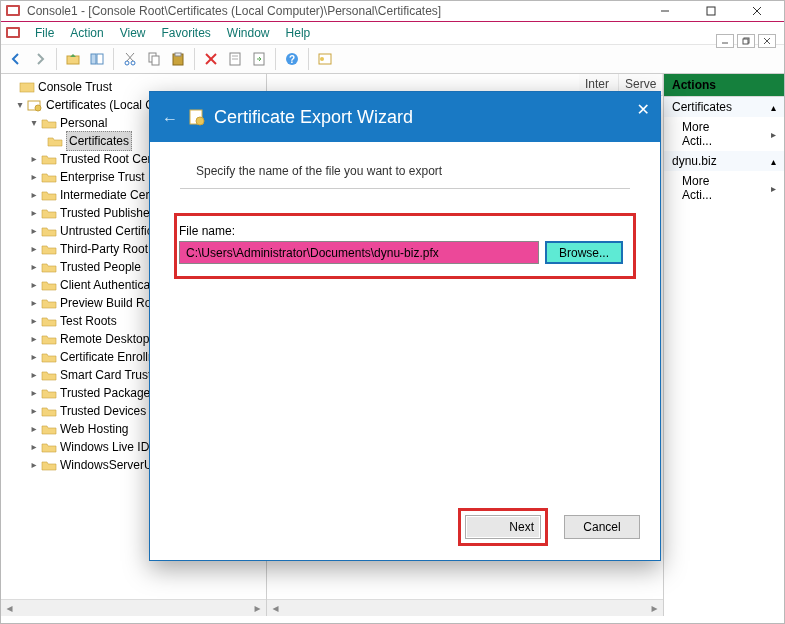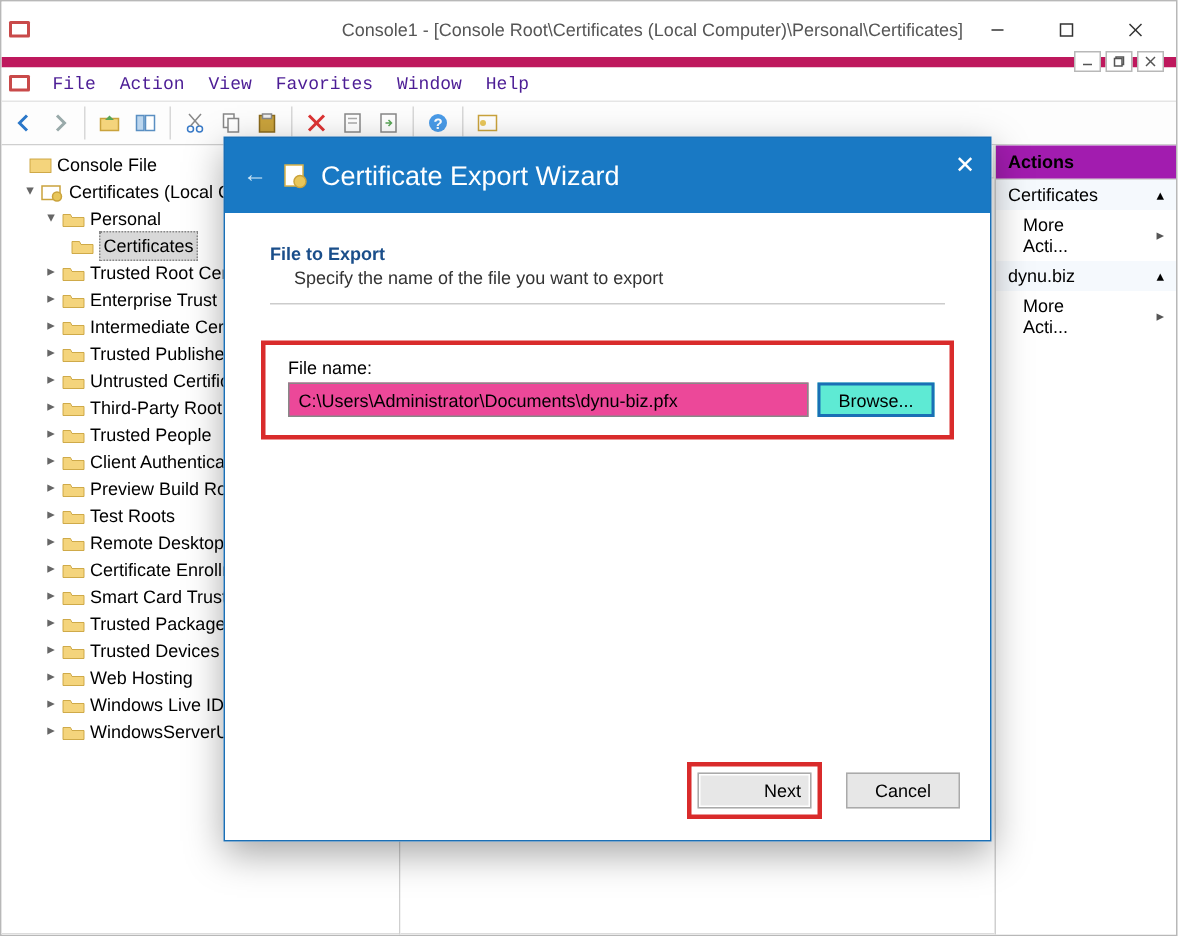--- a/index.html
+++ b/index.html
@@ -1,43 +1,43 @@
 <!DOCTYPE html>
 <html><head>
 <meta charset="utf-8">
 <style>
   * { box-sizing: border-box; font-family: "Segoe UI", Tahoma, sans-serif; }
   html, body { margin:0; padding:0; }
   body { width:785px; height:624px; background:#fff; overflow:hidden; position:relative; font-size:12px; color:#000; border:1px solid #b8b8b8;}
   
-  .titlebar { height:44px; background:#fff; display:flex; align-items:center; padding:0 4px; border-bottom:7px solid #be185d;text-align:right;}
+  .titlebar { height:21px; background:#fff; display:flex; align-items:center; padding:0 4px; border-bottom:1px solid #be185d;}
   .titlebar .ico { width:16px; height:16px; margin-right:6px; display:inline-flex; align-items:center; justify-content:center;}
   .titlebar .title { flex:1; color:#555; font-size:12px;}
   .sysbtns { display:flex; }
   .sysbtn { width:46px; height:28px; display:flex; align-items:center; justify-content:center; color:#555;}
   .sysbtn svg { width:10px; height:10px; }
   
   .mdibtns { position:absolute; right:8px; top:33px; display:flex; gap:3px;}
   .mdibtn { width:18px; height:14px; border:1px solid #b8b8b8; display:flex; align-items:center; justify-content:center; background:#fff;}
   .mdibtn svg { width:8px; height:8px;}
   
   .menubar { height:22px; display:flex; align-items:center; padding:0 4px; background:#fff; }
   .menubar .mico { width:16px; height:16px; margin-right:6px;}
-  .menubar .mitem { padding:3px 8px; color:#4c1d95;font-family:Liberation Mono, monospace;}
+  .menubar .mitem { padding:3px 8px; color:#0f766e;}
   
   .toolbar { height:30px; border-top:1px solid #e5e5e5; border-bottom:1px solid #cfcfcf; background:#fdfdfd; display:flex; align-items:center; padding:0 4px; gap:2px;}
   .tbtn { width:22px; height:22px; display:flex; align-items:center; justify-content:center; border:1px solid transparent; }
   .tbtn svg { width:16px; height:16px; }
   .tsep { width:1px; height:22px; background:#d8d8d8; margin:0 3px;}
   
   .main { display:flex; height:calc(100% - 28px - 22px - 30px); position:relative;}
   .treepane { width:266px; border-right:1px solid #cfcfcf; overflow:hidden; position:relative; background:#fff;}
   .listpane { flex:1; border-right:1px solid #cfcfcf; background:#fff; position:relative;}
   .actionspane { width:120px; background:#fff; display:flex; flex-direction:column;}
-  .actionspane .ahdr { background:#a21caf; padding:4px 8px; font-weight:600; border-bottom:1px solid #d8d8d8;}
+  .actionspane .ahdr { background:#15803d; padding:4px 8px; font-weight:600; border-bottom:1px solid #d8d8d8;}
   .actionspane .agrp { padding:3px 8px; display:flex; justify-content:space-between; align-items:center; background:#f5f9fd;}
   .actionspane .agrp .arr { font-size:10px;}
   .actionspane .alink { padding:3px 8px 3px 18px; display:flex; justify-content:space-between; align-items:center;gap:32px;}
   .actionspane .alink .arr { font-size:10px; color:#555;}
   
   .tree { padding:4px 2px; font-size:12px; line-height:18px; white-space:nowrap;}
   .tree .node { display:flex; align-items:center; height:18px;}
   .tree .twisty { width:14px; text-align:center; color:#666; font-size:10px;}
   .tree .nolabel { width:14px;}
   .tree .fico { width:16px; height:14px; margin-right:3px; display:inline-flex; align-items:center; justify-content:center;}
@@ -53,21 +53,21 @@
   .wizard { position:absolute; left:148px; top:90px; width:512px; height:470px; background:#fff; box-shadow:0 8px 24px rgba(0,0,0,.35); border:1px solid #1a6fb5; z-index:50;}
   .wiz-titlebar { height:50px; background:#1979c4; color:#fff; display:flex; align-items:center; padding:0 12px; position:relative;}
   .wiz-titlebar .back { color:#cde6f6; font-size:16px; margin-right:10px;}
   .wiz-titlebar .wico { width:18px; height:18px; margin-right:8px; display:inline-flex; align-items:center; justify-content:center;}
   .wiz-titlebar .wtitle { font-size:18px;text-align:center; }
   .wiz-titlebar .close { position:absolute; right:10px; top:8px; color:#fff; font-size:16px;}
   .wiz-body { padding:20px 30px 0 30px; }
   .wiz-h { font-weight:600; color:#1a4e8a; font-size:12px;}
   .wiz-sub { font-size:12px; color:#333; padding:2px 0 10px 16px;}
   .wiz-rule { border:none; border-top:1px solid #ccc; margin:0 0 24px 0;}
-  .fieldbox { border:3px solid #d92b2b; padding:8px 10px 12px 15px; margin:0 -6px;}
+  .fieldbox { border:3px solid #d92b2b; padding:8px 10px 12px 2px; margin:0 -6px;}
   .fieldlabel { font-size:12px; margin-bottom:3px; display:block;}
   .fieldrow { display:flex; gap:6px; align-items:center;}
   .fieldrow input[type=text] { flex:1; height:23px; border:1px solid #888; padding:2px 6px; font-size:12px; background:#ec4899;}
   .browsebtn { height:23px; width:78px; border:2px solid #1a6fb5; background:#5eead4; font-size:12px;}
   .wiz-footer { position:absolute; bottom:14px; right:20px; display:flex; align-items:center; gap:16px;}
   .nextwrap { border:3px solid #d92b2b; padding:4px;}
   .wbtn { width:76px; height:24px; background:#e7e7e7; border:1px solid #aaa; font-size:12px;}
   .wbtn.primary { box-shadow: inset 0 0 0 1px #fff; text-align: right; }
 </style>
 </head>
@@ -220,21 +220,21 @@
 
   <div class="treepane">
     <div class="tree">
       <div class="node" style="padding-left:2px">
         <span class="nolabel"></span>
         <span class="fico">
             <svg viewBox="0 0 16 14">
               <rect x="1" y="3" width="14" height="9" class="folderSvg"></rect>
             </svg>
           </span>
-        <span>Console File</span>
+        <span>Console Trust</span>
       </div>
       <div class="node" style="padding-left:10px">
         <span class="twisty">▾</span>
         <span class="fico">
             <svg viewBox="0 0 16 14">
               <rect x="1" y="3" width="12" height="9" fill="#fff" stroke="#caa33c"></rect>
               <circle cx="11" cy="10" r="3" fill="#e8c65a" stroke="#caa33c"></circle>
             </svg>
           </span>
         <span>Certificates (Local Com</span>
@@ -465,21 +465,20 @@
     <span class="wico">
       <svg viewBox="0 0 18 18">
           <rect x="2" y="2" width="12" height="14" fill="#fff" stroke="#d8b24a"></rect>
           <circle cx="12" cy="13" r="4" fill="#e8c65a" stroke="#caa33c"></circle>
         </svg>
     </span>
     <span class="wtitle">Certificate Export Wizard</span>
     <span class="close">✕</span>
   </div>
   <div class="wiz-body">
-    <div class="wiz-h">File to Export</div>
     <div class="wiz-sub">Specify the name of the file you want to export</div>
     <hr class="wiz-rule">
     <div class="fieldbox">
       <label class="fieldlabel">File name:</label>
       <div class="fieldrow">
         <input type="text" value="C:\Users\Administrator\Documents\dynu-biz.pfx" style="">
         <button class="browsebtn">Browse...</button>
       </div>
     </div>
   </div>

